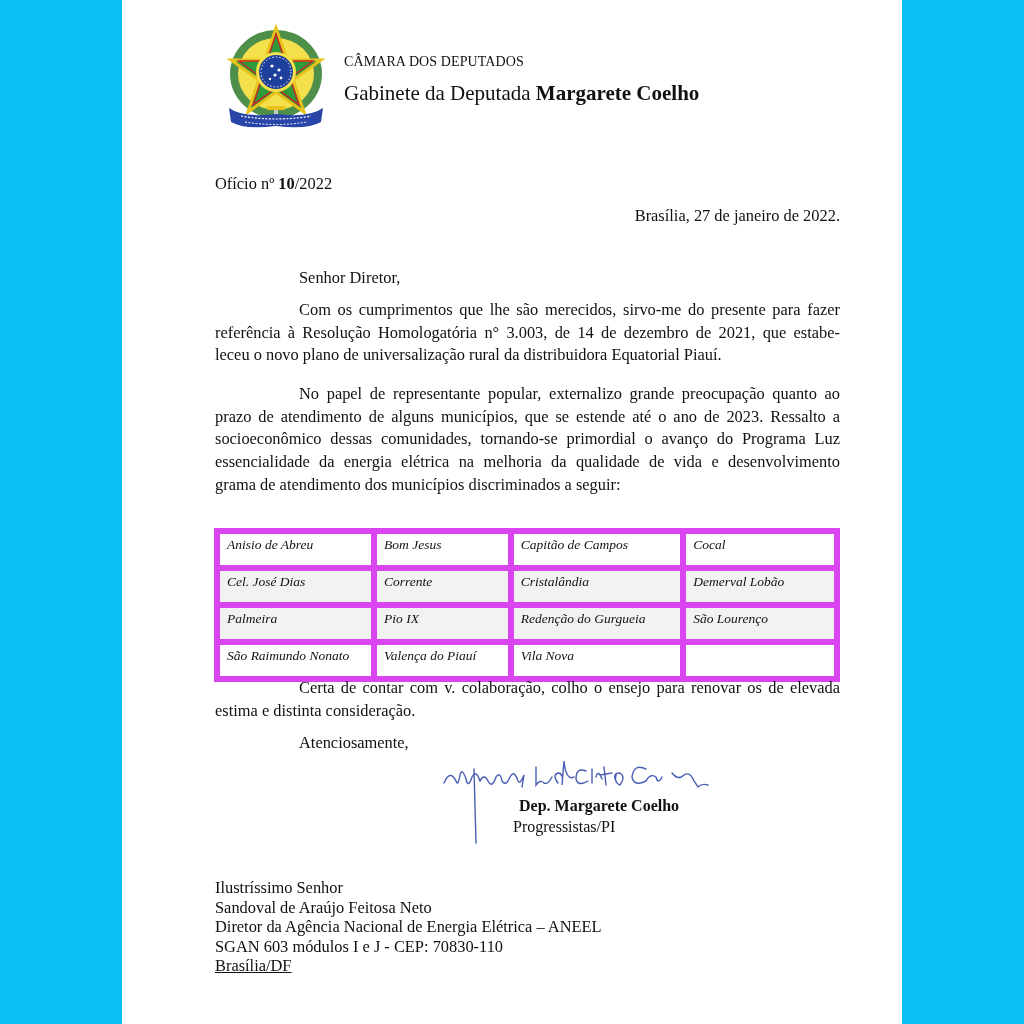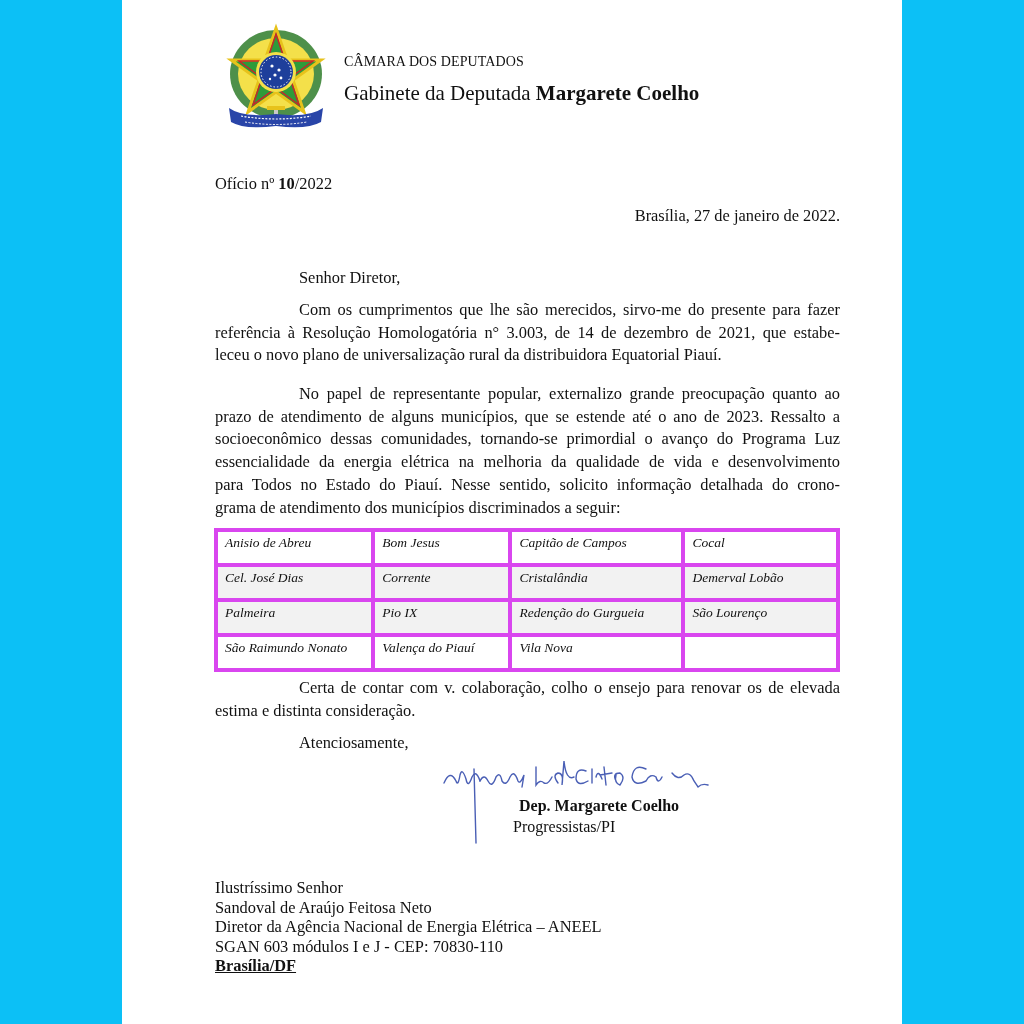--- a/index.html
+++ b/index.html
@@ -28,32 +28,32 @@
   .para .line.last { text-align-last: left; }
   .p1 { top: 299px; }
   .p2 { top: 383px; }
   .p3 { top: 677px; }
   .ind { padding-left: 84px; }
   table.mun {
     position: absolute; left: 92px; top: 528px; width: 626px;
     border-collapse: collapse; font-style: italic; font-size: 13.5px;
   }
   table.mun td {
-    border: 4px solid #d946ef; height: 28px; padding: 0 0 0 7px;
+    border: 6px solid #d946ef; height: 28px; padding: 0 0 0 7px;
     vertical-align: top; padding-top: 3px; white-space: nowrap;
   }
   table.mun tr.shade td { background: #f2f2f2; }
   .att { left: 177px; top: 732px; }
   .sig { left: 318px; top: 755px; width: 280px; height: 95px; }
   .signame { left: 358px; top: 797px; font-weight: bold; font-size: 16px; margin-left: 39px; }
   .sigparty { left: 391px; top: 818px; font-size: 16px; }
   .addr { position: absolute; left: 93px; top: 878px; font-size: 16.4px; line-height: 19.5px; white-space: nowrap; }
   .addr div { display: block; }
   .addr .b { font-weight: normal; }
-  .addr .u { text-decoration: underline; font-weight: bold; }
+  .addr .u { text-decoration: underline; font-weight: normal; }
 </style>
 </head>
 <body>
 
 <div class="page">
 
   <div class="abs emblem">
     <svg width="106" height="112" viewBox="0 0 106 112">
 
       <ellipse cx="53" cy="52" rx="46" ry="44" fill="#2f7d2a" opacity="0.85"></ellipse>
@@ -96,21 +96,20 @@
     <span class="line ind">Com os cumprimentos que lhe são merecidos, sirvo-me do presente para fazer</span>
     <span class="line">referência à Resolução Homologatória n° 3.003, de 14 de dezembro de 2021, que estabe-</span>
     <span class="line last">leceu o novo plano de universalização rural da distribuidora Equatorial Piauí.</span>
   </div>
 
   <div class="para p2">
     <span class="line ind">No papel de representante popular, externalizo grande preocupação quanto ao</span>
     <span class="line">prazo de atendimento de alguns municípios, que se estende até o ano de 2023. Ressalto a</span>
     <span class="line">socioeconômico dessas comunidades, tornando-se primordial o avanço do Programa Luz</span>
     <span class="line">essencialidade da energia elétrica na melhoria da qualidade de vida e desenvolvimento</span>
-    <span class="line">para Todos no Estado do Piauí. Nesse sentido, solicito informação detalhada do crono-</span>
     <span class="line last">grama de atendimento dos municípios discriminados a seguir:</span>
   </div>
 
   <table class="mun">
     <colgroup>
         <col style="width:158px">
         <col style="width:138px">
         <col style="width:174px">
         <col style="width:156px">
       </colgroup>

